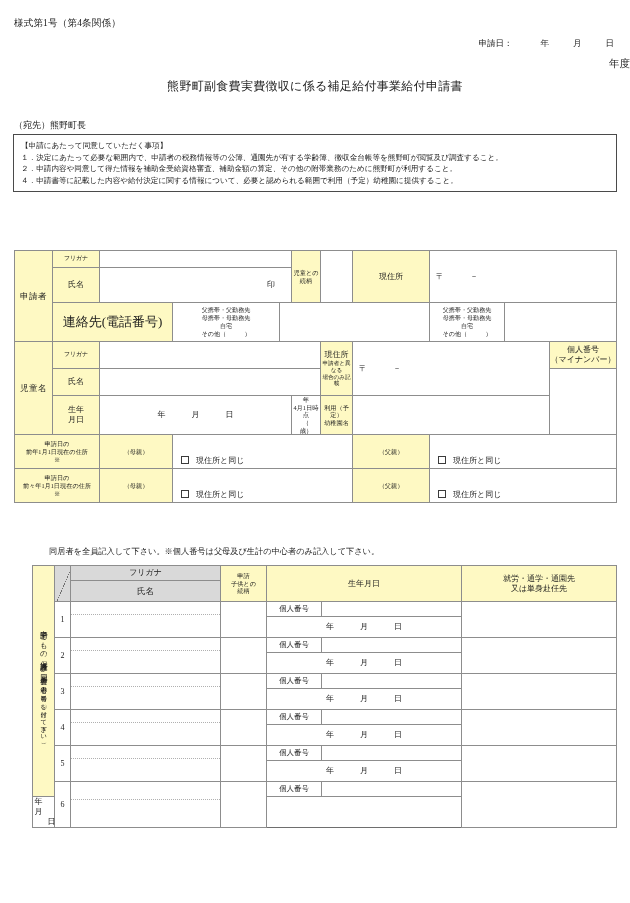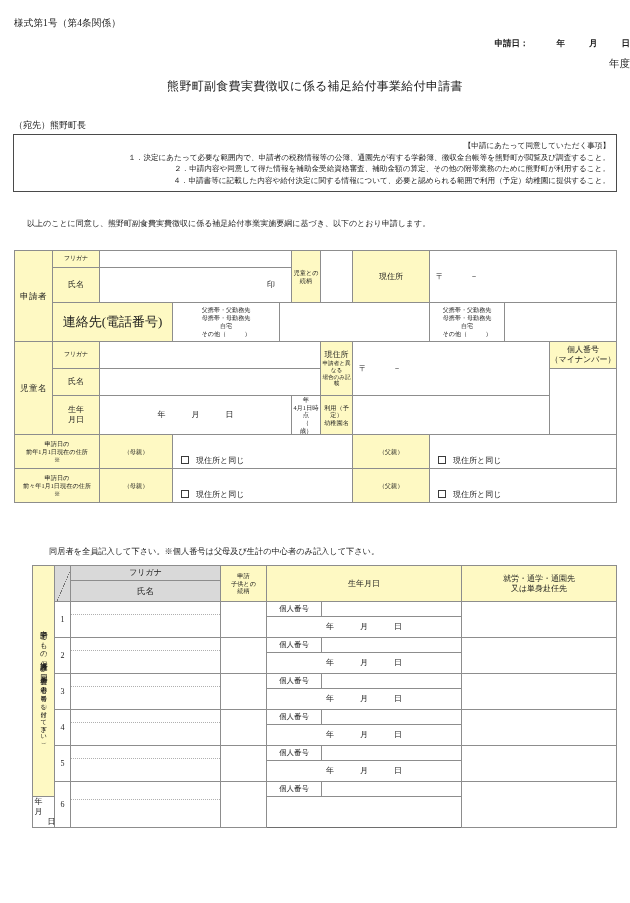--- a/index.html
+++ b/index.html
@@ -28,25 +28,24 @@
   .form-code {
     position: absolute;
     left: 14px;
     top: 17px;
     font-size: 9.5px;
     letter-spacing: .2px;
     white-space: nowrap;
   }
   .apply-date {
     position: absolute;
-    right: 0;
+    right: 16px;
     top: 38px;
     font-size: 8.5px;
     white-space: nowrap;
-    font-weight: bold;
   }
   .apply-date .lbl { margin-right: 28px; }
   .apply-date .y { margin-right: 24px; }
   .apply-date .m { margin-right: 24px; }
 
   .title-year {
     position: absolute;
     left: 0; right: 0;
     top: 57px;
     text-align: right;
@@ -71,21 +70,20 @@
   .consent-box {
     position: absolute;
     left: 13px;
     top: 134px;
     width: 604px;
     border: 1.6px solid #4a4a4a;
     box-sizing: border-box;
     padding: 5px 6px 5px 7px;
     font-size: 7.6px;
     line-height: 1.52;
-    text-align: right;
   }
   .consent-box .ttl { display: block; }
   .consent-box .li { display: block; white-space: nowrap; }
 
   .consent-foot {
     position: absolute;
     left: 27px;
     top: 218px;
     font-size: 8px;
   }
@@ -269,21 +267,20 @@
   <div class="title-main">熊野町副食費実費徴収に係る補足給付事業給付申請書</div>
   <div class="addressee">（宛先）熊野町長</div>
 
   <div class="consent-box">
     <span class="ttl">【申請にあたって同意していただく事項】</span>
     <span class="li">１．決定にあたって必要な範囲内で、申請者の税務情報等の公簿、通園先が有する学齢簿、徴収金台帳等を熊野町が閲覧及び調査すること。</span>
     <span class="li">２．申請内容や同意して得た情報を補助金受給資格審査、補助金額の算定、その他の附帯業務のために熊野町が利用すること。</span>
     <span class="li">４．申請書等に記載した内容や給付決定に関する情報について、必要と認められる範囲で利用（予定）幼稚園に提供すること。</span>
   </div>
 
-  <div class="consent-foot">以上のことに同意し、熊野町副食費実費徴収に係る補足給付事業実施要綱に基づき、以下のとおり申請します。</div>
 
   <table class="tbl-main outer">
     <colgroup>
       <col style="width:38px">
       <col style="width:47px">
       <col style="width:73px">
       <col style="width:107px">
       <col style="width:12px">
       <col style="width:29px">
       <col style="width:32px">

